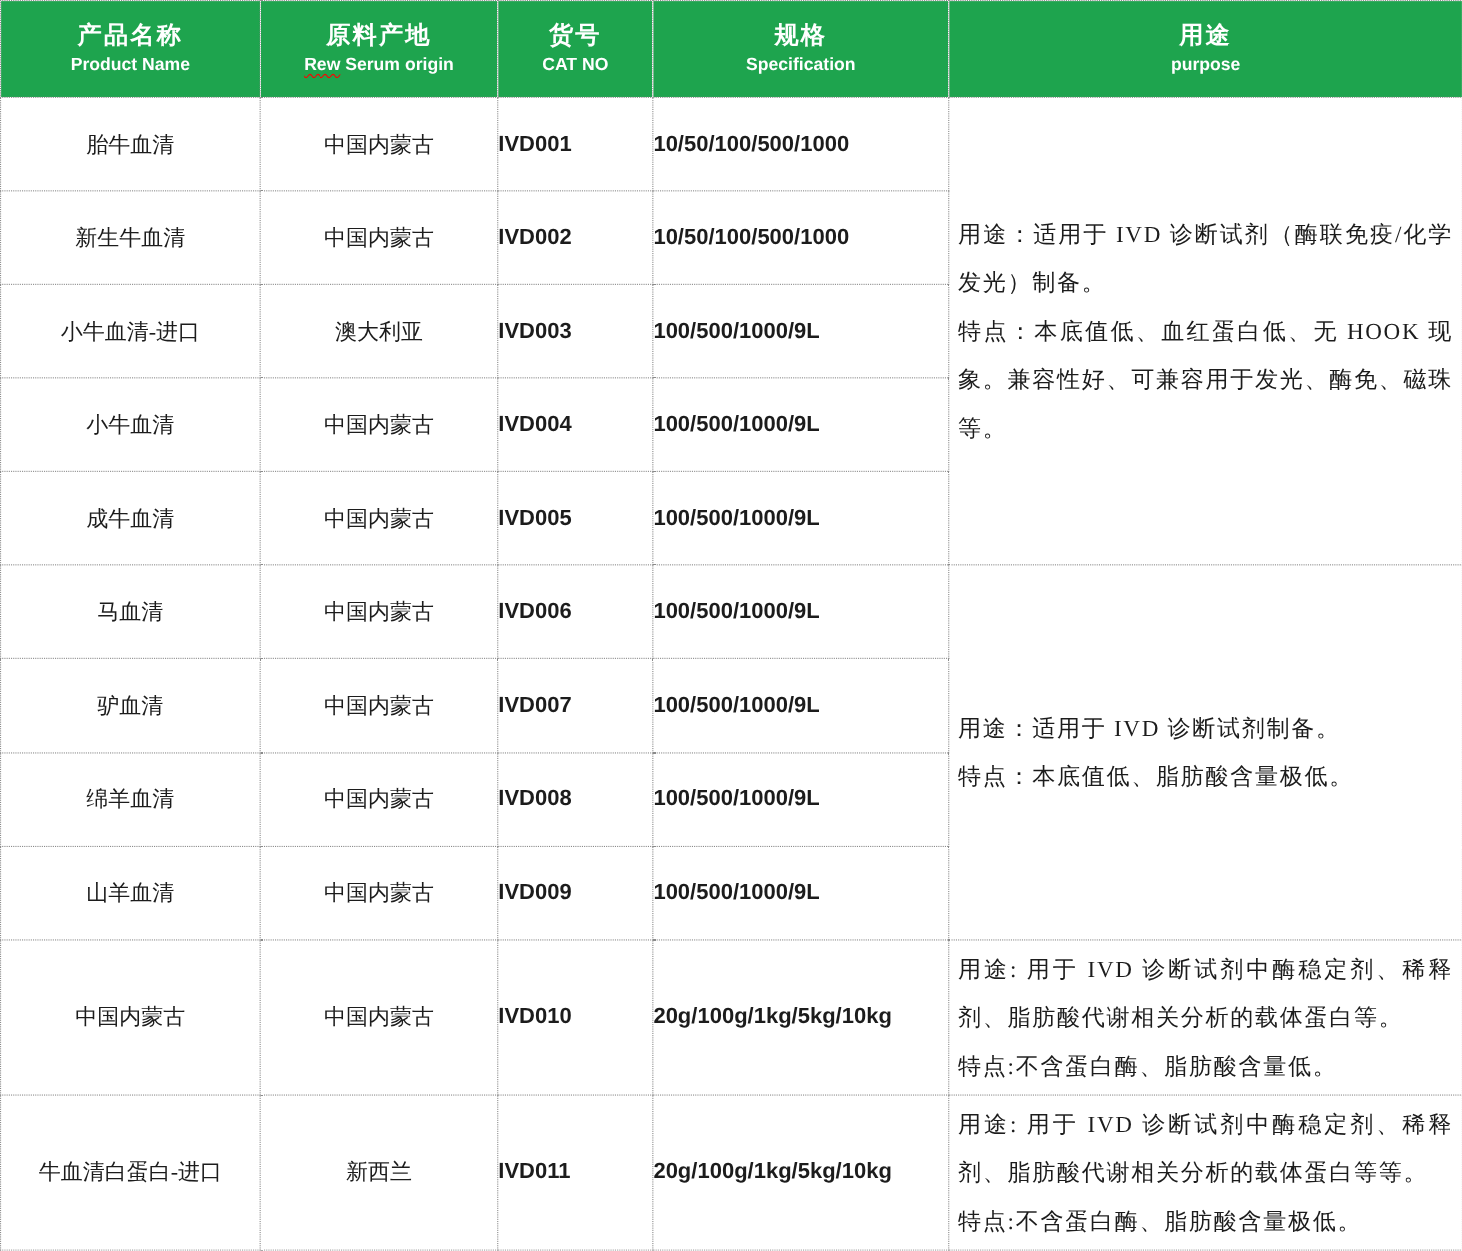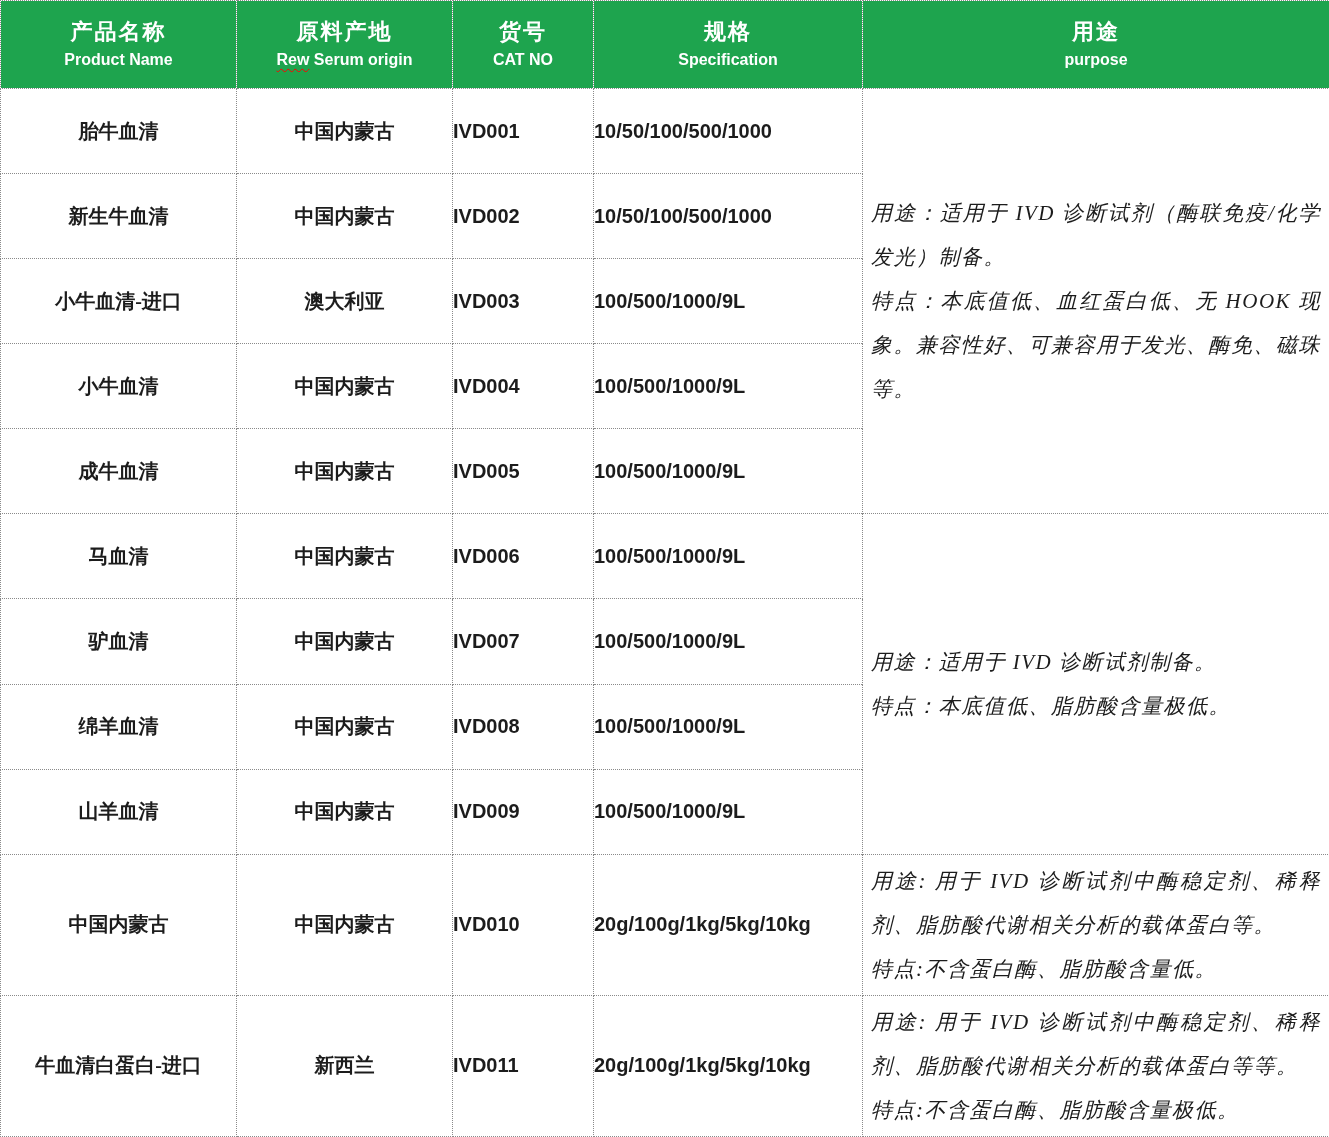--- a/index.html
+++ b/index.html
@@ -44,36 +44,35 @@
     line-height: 26px;
   }
   .wavy {
     text-decoration: underline wavy #ff0000;
     text-decoration-thickness: 1px;
     text-underline-offset: 3px;
     text-decoration-skip-ink: none;
   }
   td.c-name, td.c-origin {
     font-family: "Liberation Serif", serif;
-    font-weight: bold;
+    font-weight: normal;
     font-size: 20px;
     text-align: center;
     vertical-align: middle;
   }
   td.c-cat, td.c-spec {
     font-family: "Liberation Sans", sans-serif;
     font-weight: bold;
     font-size: 20px;
     text-align: left;
     vertical-align: middle;
   }
   td.c-purpose {
     vertical-align: middle;
     padding: 0 8px;
-    font-style: italic;
   }
   td.c-purpose p {
     margin: 0;
     font-family: "Liberation Serif", serif;
     font-size: 21px;
     line-height: 44px;
     letter-spacing: 1.5px;
     text-align: justify;
     text-justify: inter-character;
   }

